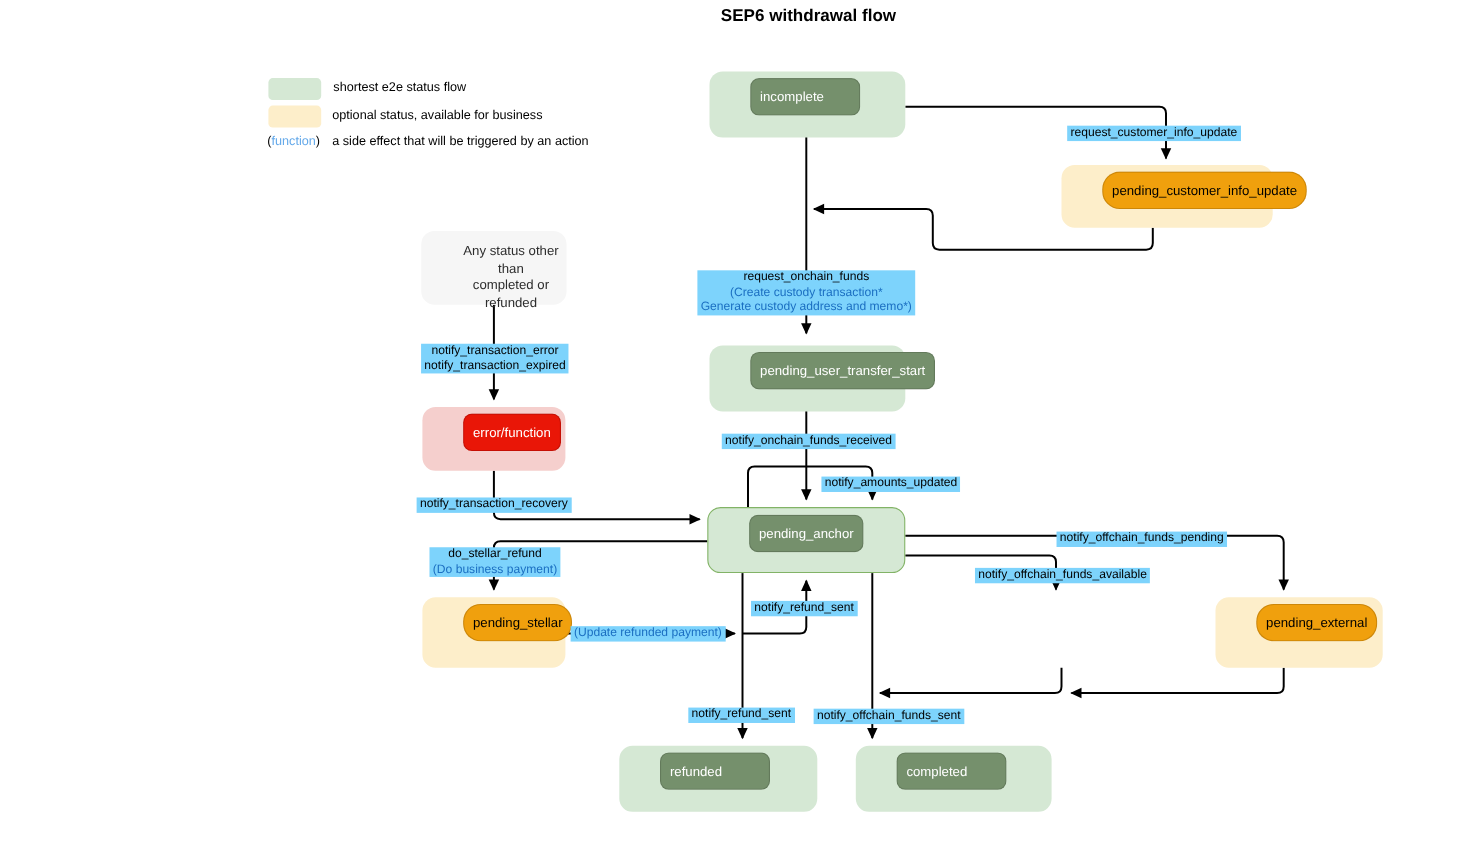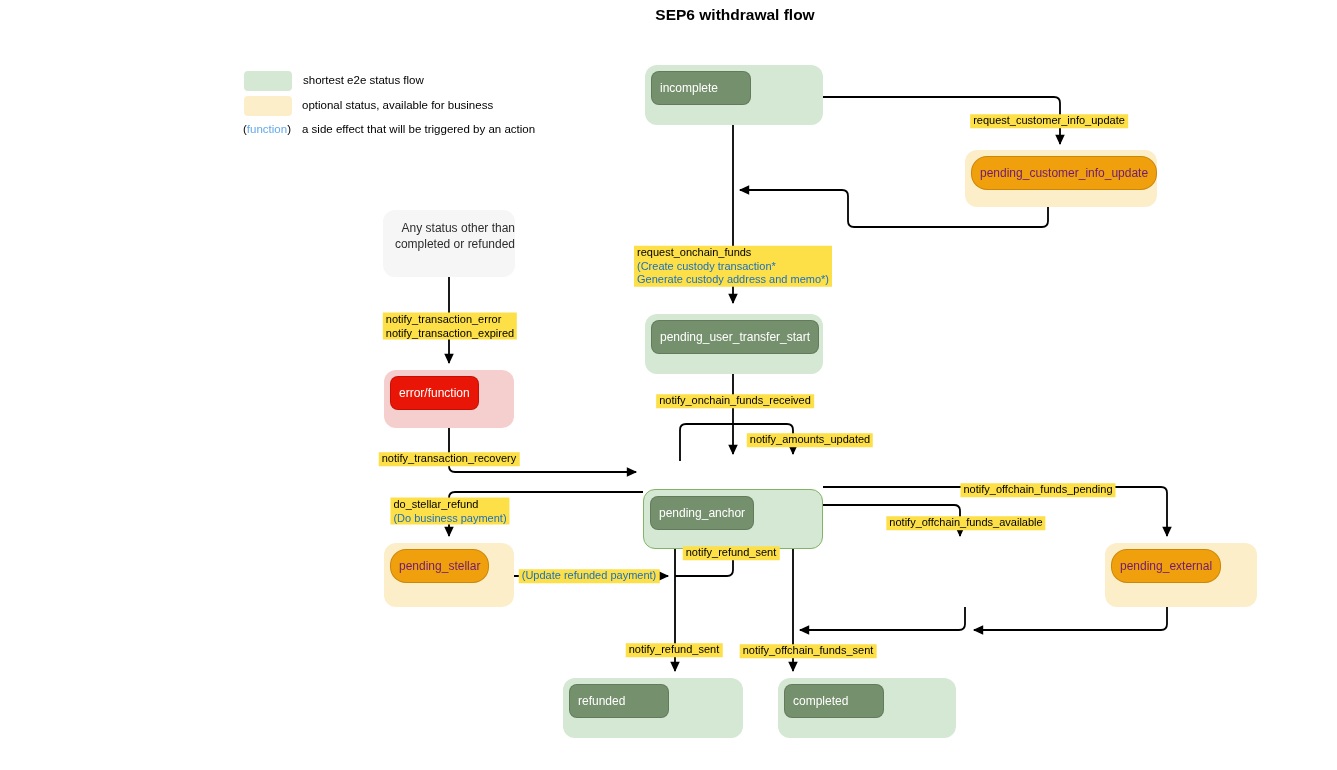--- a/index.html
+++ b/index.html
@@ -1,30 +1,30 @@
 <!DOCTYPE html>
 <html style="--green-light: #d5e8d4; --green-dark: #75906c; --green-border: #82b366; --yellow-light: #fdeeca; --orange: #f0a00d; --red-light: #f5cfcd; --red: #e91607; --gray-light: #f6f6f6; --blue-action: #1b6fc2; --blue-function-legend: #64a9ea;"><head>
 <meta charset="utf-8">
 <style>
   html,body{margin:0;padding:0;background:#ffffff;}
   #canvas{position:relative;width:1337px;height:770px;background:#fff;font-family:"Liberation Sans",sans-serif;overflow:hidden;}
   #edges{position:absolute;left:0;top:0;}
   .title{position:absolute;left:735px;top:6px;transform:translateX(-50%);font-size:15.5px;font-weight:bold;color:#000;white-space:nowrap;}
-  .node{position:absolute;border-radius:12px;box-sizing:border-box;}
+  .node{position:absolute;border-radius:12px;box-sizing:border-box;padding-left:31px;}
   .node.green{background:var(--green-light,#d5e8d4);}
-  .node.green.bordered{border:1.6px solid var(--green-border,#82b366);margin-top:28px;}
+  .node.green.bordered{border:1.6px solid var(--green-border,#82b366);}
   .node.yellow{background:var(--yellow-light,#fdeeca);}
   .node.redlight{background:var(--red-light,#f5cfcd);}
   .node.gray{background:var(--gray-light,#f6f6f6);}
   .chip{display:inline-block;margin:6px 0 0 6px;padding:9px 8px;border-radius:8px;font-size:12px;line-height:14px;white-space:nowrap;box-sizing:border-box;}
   .chip.dgreen{background:var(--green-dark,#75906c);color:#fff;border:1px solid rgba(0,0,0,.15);min-width:100px;}
-  .chip.orange{background:var(--orange,#f0a00d);color:#701a75;border:1px solid rgba(140,90,0,.35);border-radius:16px;}
+  .chip.orange{background:var(--orange,#f0a00d);color:#000000;border:1px solid rgba(140,90,0,.35);border-radius:16px;}
   .chip.red{background:var(--red,#e91607);color:#fff;border:1px solid rgba(120,0,0,.3);}
-  .gray-text{font-size:12px;color:#2d2d2d;text-align:right;padding-top:11px;line-height:15.5px;}
-  .elabel{position:absolute;transform:translate(-50%,-50%);font-size:11px;color:#000;background:#fde047;padding:0 3px;white-space:nowrap;text-align:left;line-height:13.5px;}
+  .gray-text{font-size:12px;color:#2d2d2d;text-align:center;padding-top:11px;line-height:15.5px;}
+  .elabel{position:absolute;transform:translate(-50%,-50%);font-size:11px;color:#000;background:#7dd3fc;padding:0 3px;white-space:nowrap;text-align:center;line-height:13.5px;}
   .elabel .blue,.elabel.blue{color:var(--blue-action,#1b6fc2);}
   .swatch{position:absolute;width:48px;height:20px;border-radius:4px;}
   .swatch.green{background:var(--green-light,#d5e8d4);}
   .swatch.yellow{background:var(--yellow-light,#fdeeca);}
   .legend-label{position:absolute;font-size:11.5px;color:#000;white-space:nowrap;}
   .fn-blue{color:var(--blue-function-legend,#64a9ea);}
 </style>
 </head>
 <body>
 

